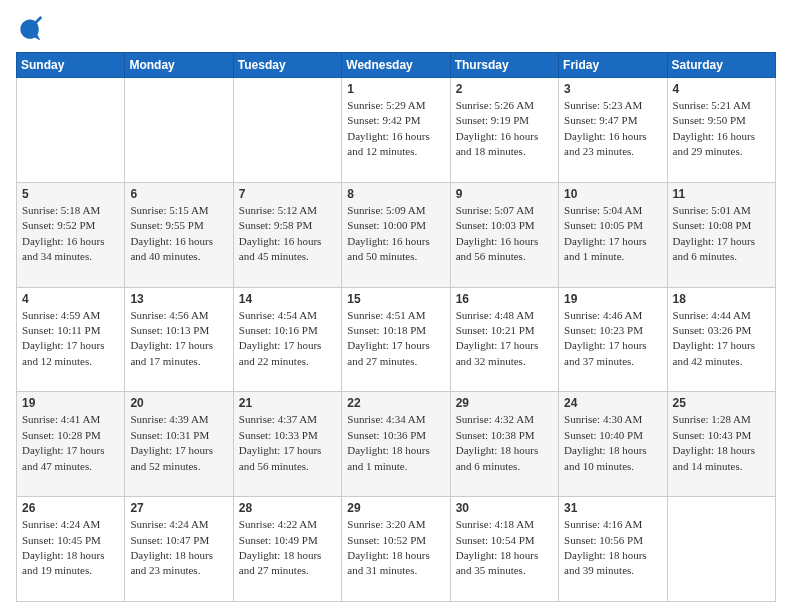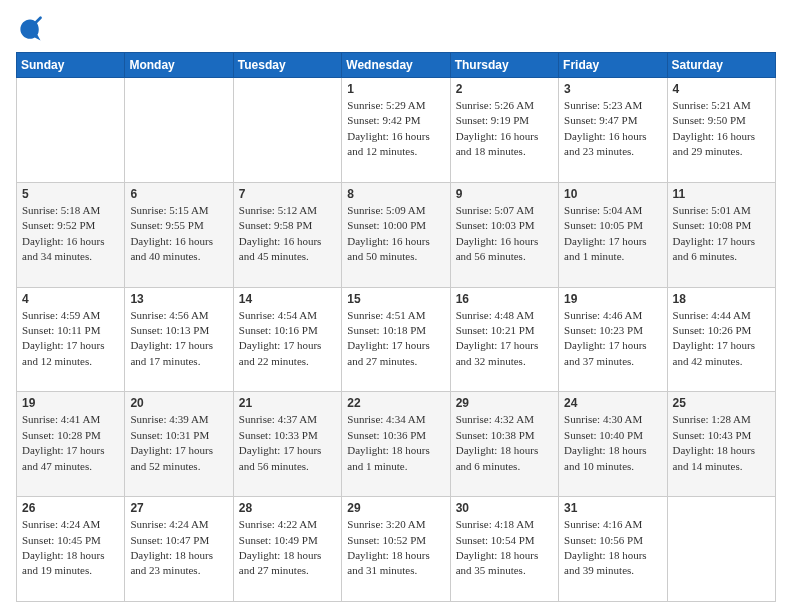--- a/index.html
+++ b/index.html
@@ -261,21 +261,21 @@
           <td>
             <span class="day-num">19</span>
             <div class="day-info">Sunrise: 4:46 AM
 Sunset: 10:23 PM
 Daylight: 17 hours
 and 37 minutes.</div>
           </td>
           <td>
             <span class="day-num">18</span>
             <div class="day-info">Sunrise: 4:44 AM
-Sunset: 10:26 PM
+Sunset: 03:26 PM
 Daylight: 17 hours
 and 42 minutes.</div>
           </td>
         </tr>
         <tr>
           <td>
             <span class="day-num">19</span>
             <div class="day-info">Sunrise: 4:41 AM
 Sunset: 10:28 PM
 Daylight: 17 hours

